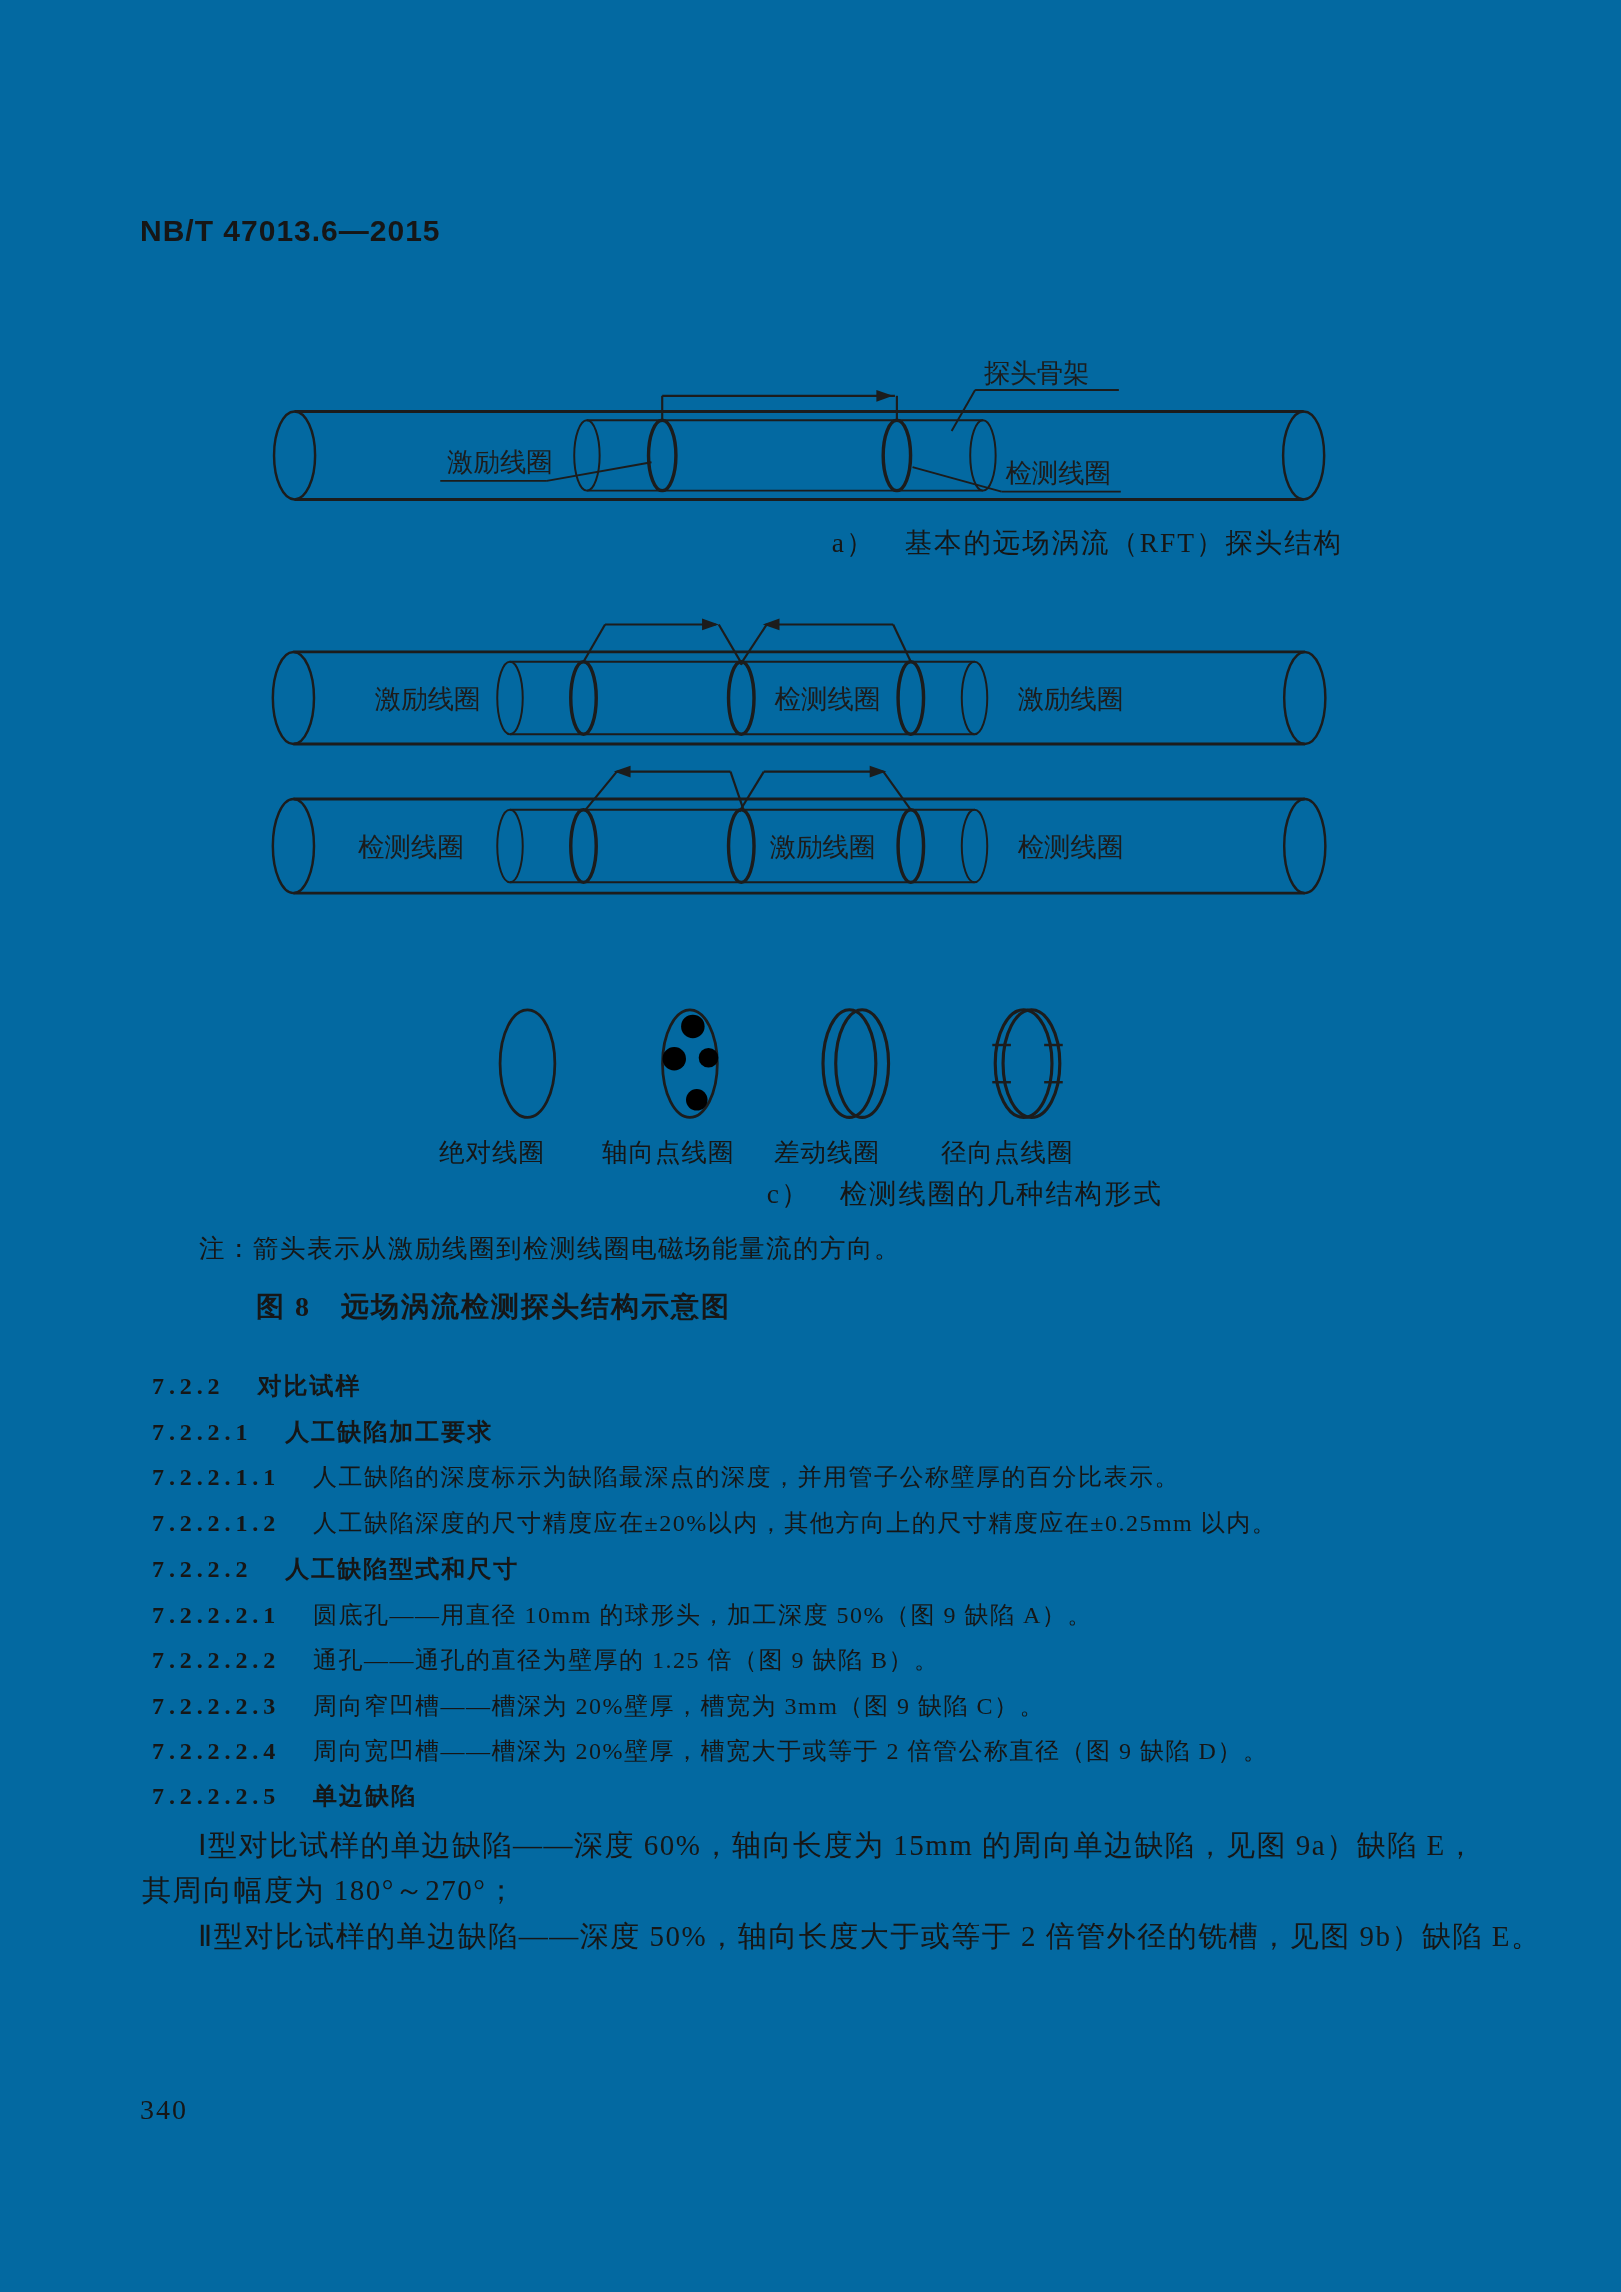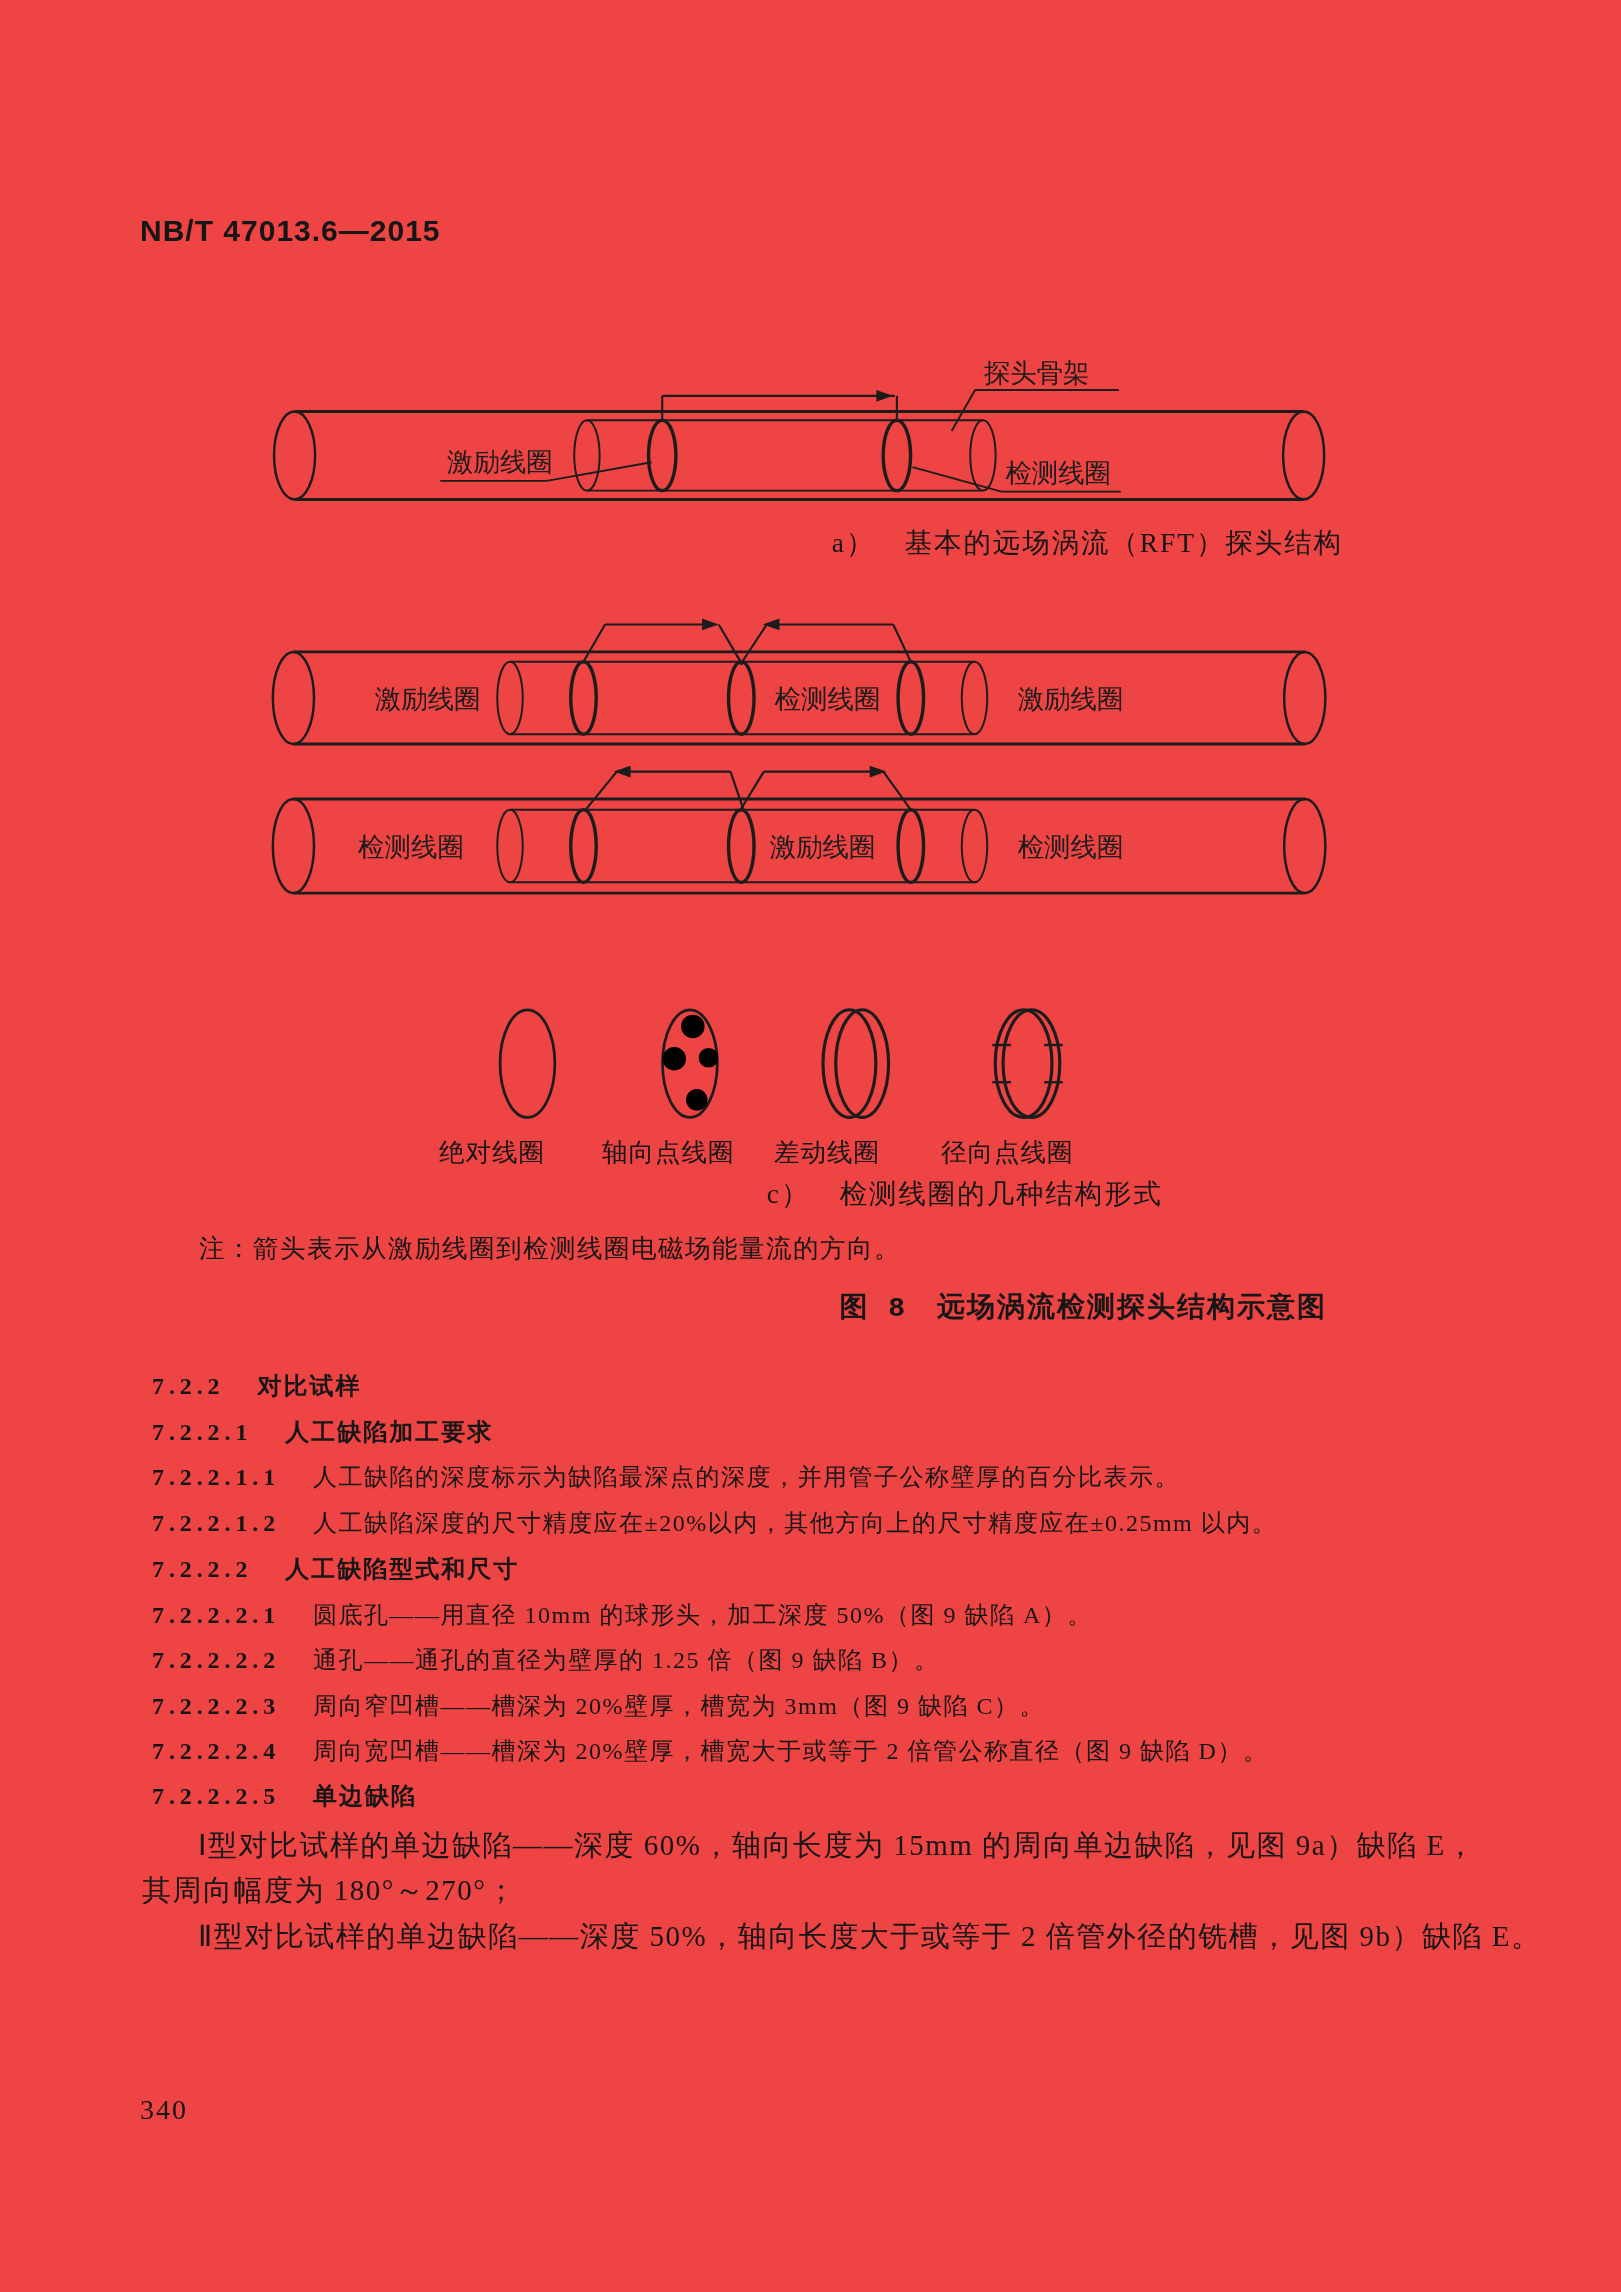--- a/index.html
+++ b/index.html
@@ -1,19 +1,19 @@
 <!DOCTYPE html>
 <html><head>
 <meta charset="utf-8">
 <style>
   html,body{margin:0;padding:0;background:#e8e8e8;}
   .page{
     position:relative;
     width:1621px;height:2293px;
-    background:#ef4444;
+    background:#0369a1;
     font-family:"Liberation Serif", serif;
     color:#161616;
     overflow:hidden;
   }
   .abs{position:absolute;white-space:nowrap;}
   .std-header{
     left:140px;top:214px;
     font-family:"Liberation Sans", sans-serif;
     font-weight:bold;font-size:30px;letter-spacing:1px;
   }
@@ -27,23 +27,23 @@
   .caption{
     text-align:right;font-size:27.4px;letter-spacing:2px;
   }
   .coil-label{
     text-align:left;font-size:25.5px;letter-spacing:1px;
   }
   .note-line{
     left:199px;top:1231px;font-size:25.5px;letter-spacing:1.5px;
   }
   .fig-title{
-    left:288px;top:1288px;width:1039px;text-align:right;
+    left:256px;top:1288px;width:1039px;text-align:left;
     font-weight:bold;font-size:28px;letter-spacing:2px;
-    font-family:Liberation Mono, monospace;
+    font-family:Liberation Serif, serif;
   }
   .clause-line{
     left:152px;font-size:24px;letter-spacing:1.5px;
   }
   .clause-num{
     font-weight:bold;letter-spacing:4.9px;margin-right:33px;
     font-family:"Liberation Serif", serif;
   }
   .clause-heading{
     font-weight:bold;

